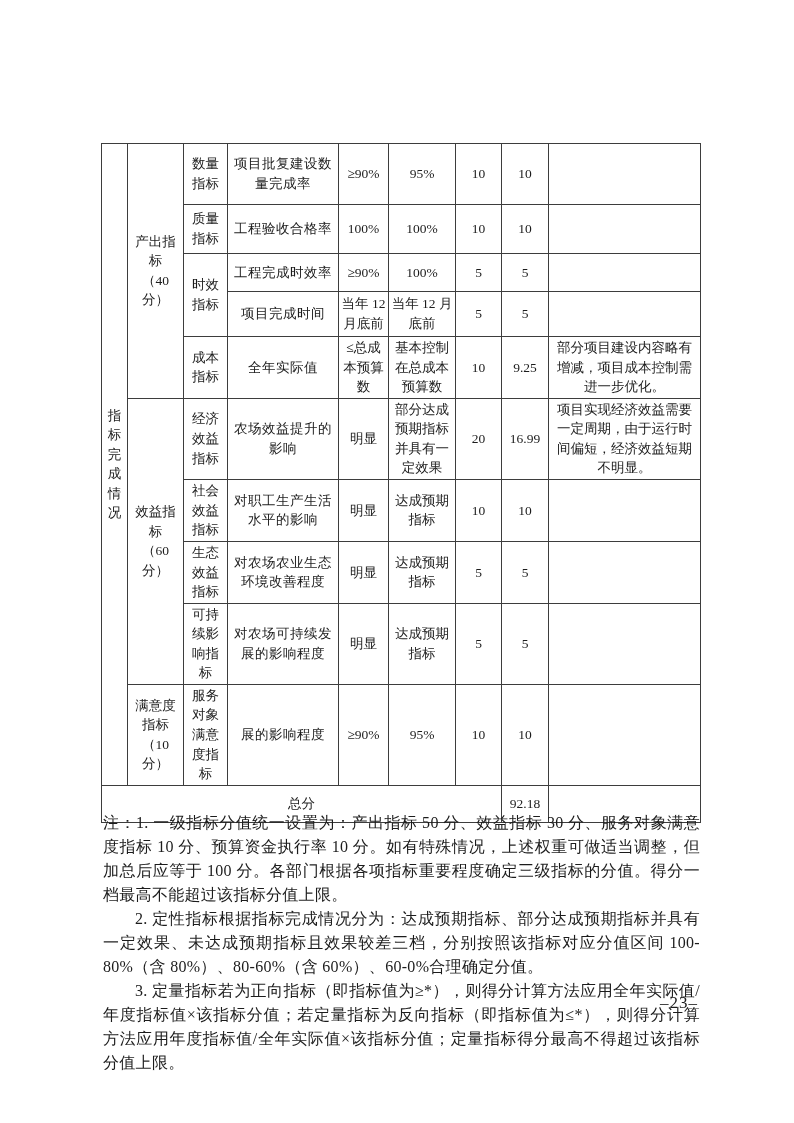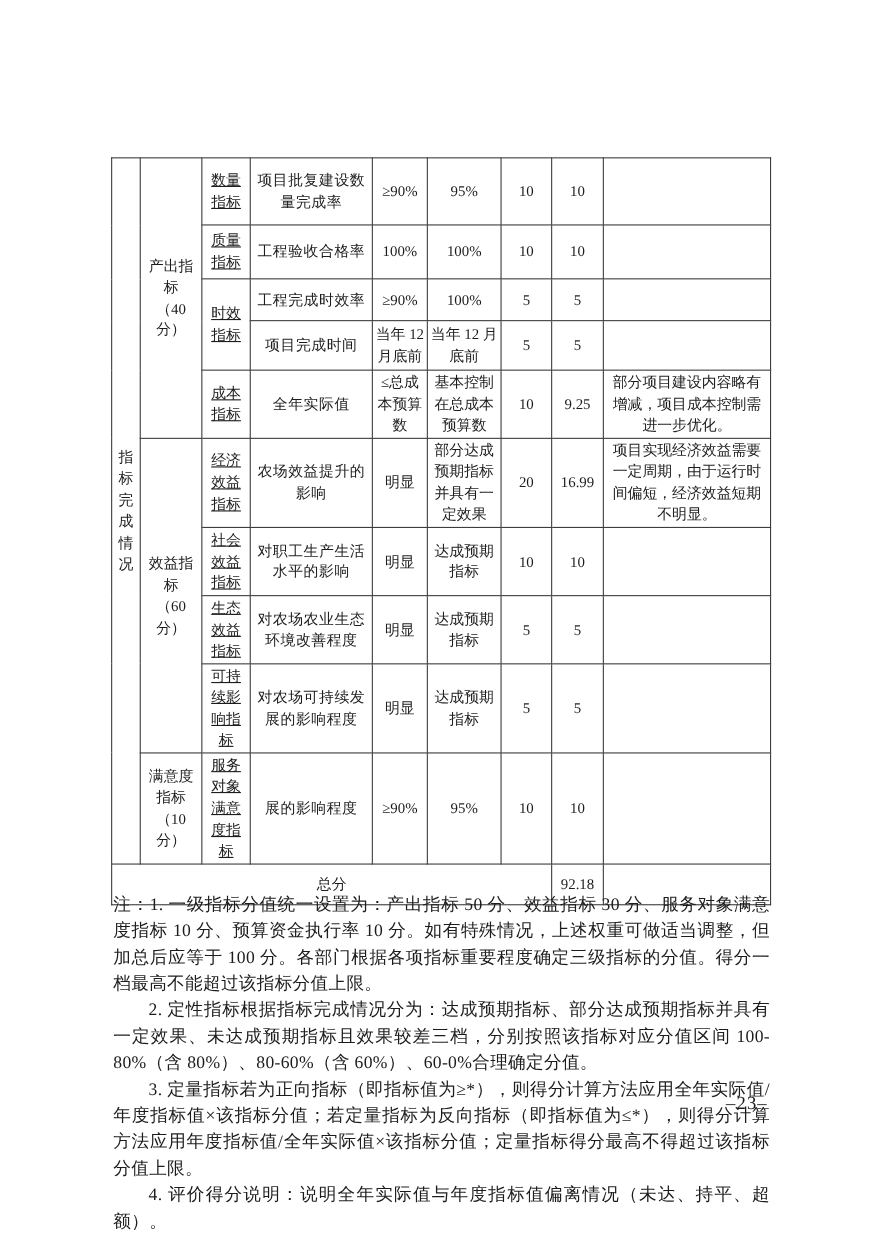--- a/index.html
+++ b/index.html
@@ -36,21 +36,20 @@
     line-height:1.5;
     letter-spacing:0;
   }
   td.sec{
     font-size:13.5px;
     line-height:1.5;
   }
   td.lvl2{
     font-size:13.5px;
     line-height:1.45;
-    text-decoration:underline;
   }
   td.ind{
     letter-spacing:0.5px;
   }
   td.notecell{
     text-align:left;
     vertical-align:middle;
     padding:2px 5px;
     line-height:1.5;
     white-space:normal;
@@ -246,18 +245,17 @@
           <td class="notecell"></td>
         </tr>
       </tbody>
     </table>
   </div>
 
   <div class="notes">
     <p>注：1. 一级指标分值统一设置为：产出指标 50 分、效益指标 30 分、服务对象满意度指标 10 分、预算资金执行率 10 分。如有特殊情况，上述权重可做适当调整，但加总后应等于 100 分。各部门根据各项指标重要程度确定三级指标的分值。得分一档最高不能超过该指标分值上限。</p>
     <p class="indent">2. 定性指标根据指标完成情况分为：达成预期指标、部分达成预期指标并具有一定效果、未达成预期指标且效果较差三档，分别按照该指标对应分值区间 100-80%（含 80%）、80-60%（含 60%）、60-0%合理确定分值。</p>
     <p class="indent">3. 定量指标若为正向指标（即指标值为≥*），则得分计算方法应用全年实际值/年度指标值×该指标分值；若定量指标为反向指标（即指标值为≤*），则得分计算方法应用年度指标值/全年实际值×该指标分值；定量指标得分最高不得超过该指标分值上限。</p>
-    <p class="indent">4. 评价得分说明：说明全年实际值与年度指标值偏离情况（未达、持平、超额）。</p>
   </div>
 
   <div class="page-number">–23–</div>
 
 </div>
 
 </body></html>

